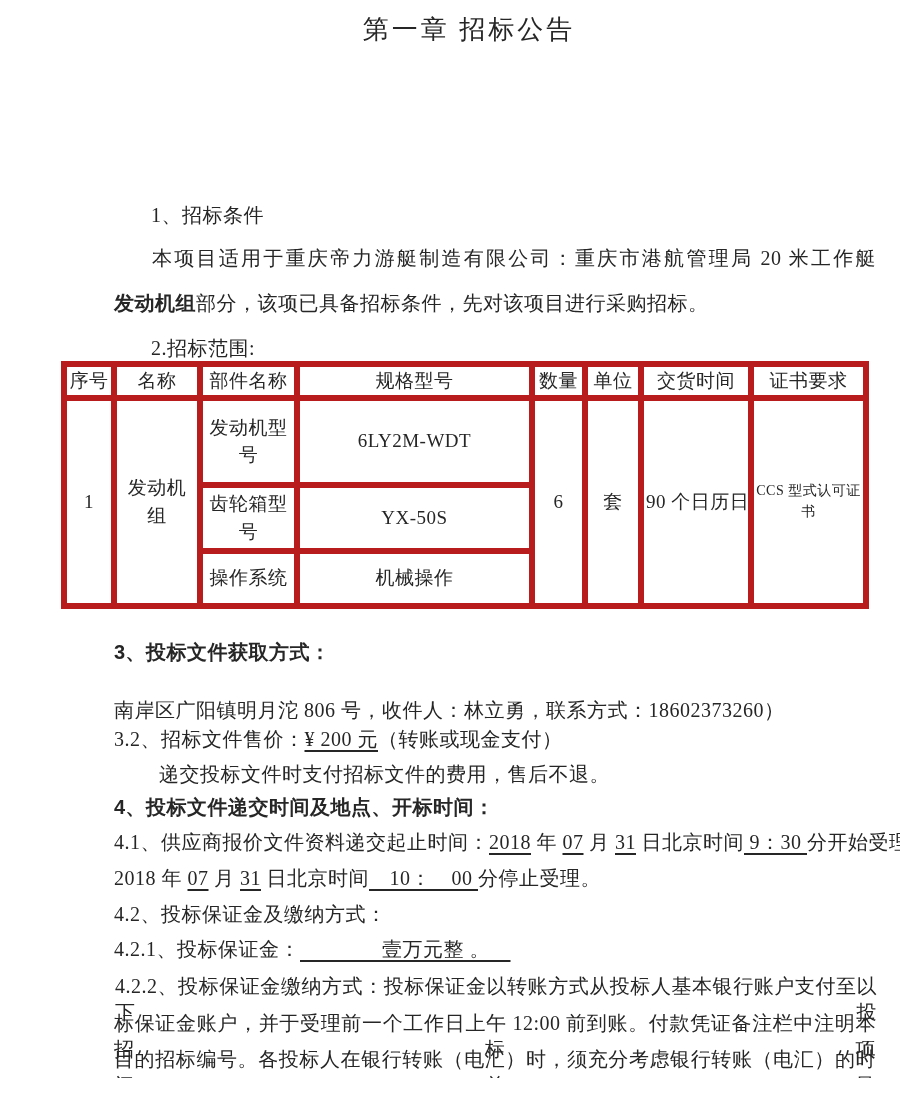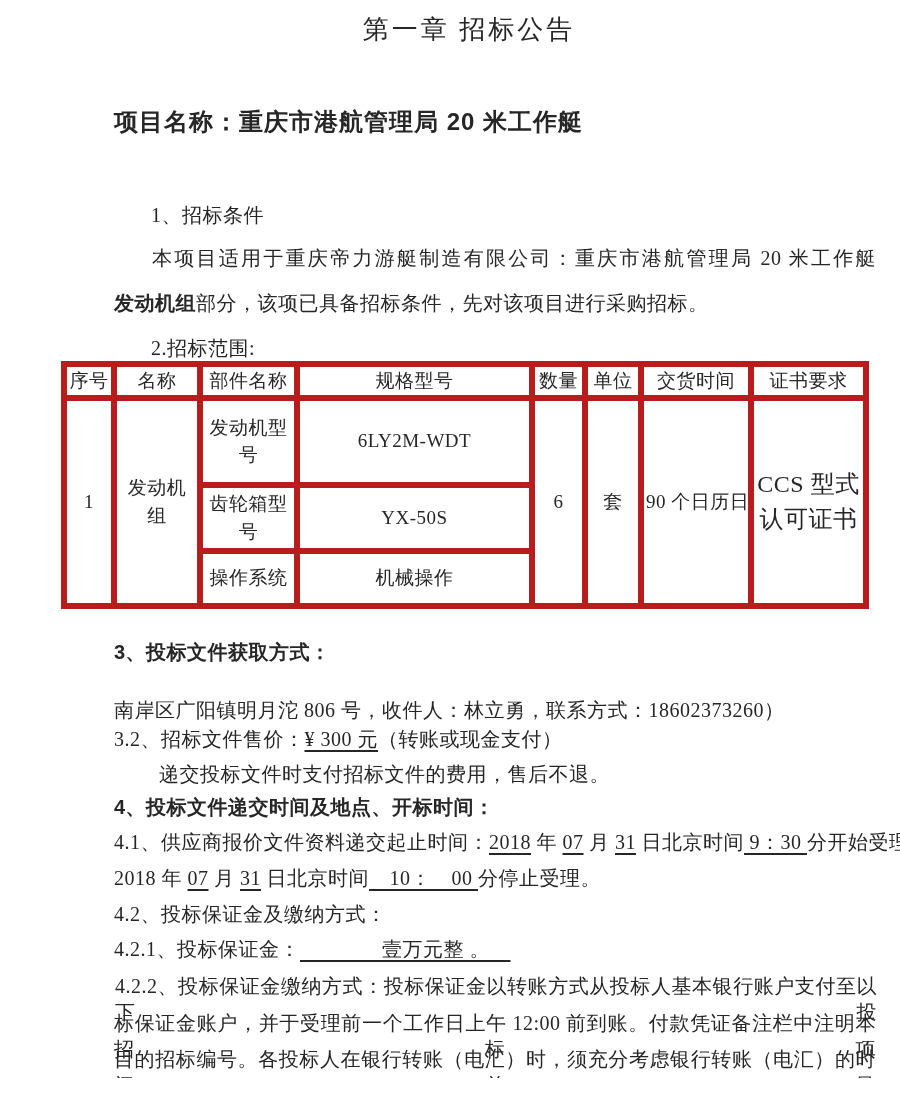--- a/index.html
+++ b/index.html
@@ -19,31 +19,30 @@
   .just { text-align:justify; text-align-last:justify; white-space:normal; }
   .u { text-decoration:underline; text-underline-offset:4px; white-space:pre; }
   .tbl-wrap { position:absolute; top:361px; left:42px; }
   table { border-collapse:collapse; table-layout:fixed; width:802px; }
   th, td {
     border:6px solid #b91c1c; text-align:center; vertical-align:middle;
     font-size:19px; font-weight:400; padding:0 2px; overflow:hidden;
     letter-spacing:0.5px; line-height:1.45;
   }
   th { height:27px; }
-  .cert { font-size:24px; }
+  .cert { font-size:14px; }
   .nowrap { white-space:nowrap; }
 </style>
 </head>
 <body>
 
 <div class="page">
 
   <div class="title">第一章 招标公告</div>
 
-  <div class="h-proj">项目名称：重庆市港航管理局 20 米工作艇</div>
 
 
   <div class="ln" style="top:202px;left:132px">1、招标条件</div>
 
   <div class="ln just" style="top:245px;left:133px;width:724px">本项目适用于重庆帝力游艇制造有限公司：重庆市港航管理局 20 米工作艇</div>
 
   <div class="ln" style="top:290px;left:95px"><span class="bold-sans">发动机组</span><span>部分，该项已具备招标条件，先对该项目进行采购招标。</span></div>
 
   <div class="ln" style="top:335px;left:132px">2.招标范围:</div>
 
@@ -90,21 +89,21 @@
       </tr>
     </tbody>
       </table>
   </div>
 
   <div class="ln bold-sans" style="top:639px;left:95px">3、投标文件获取方式：</div>
 
 
   <div class="ln" style="top:697px;left:95px">南岸区广阳镇明月沱 806 号，收件人：林立勇，联系方式：18602373260）</div>
 
-  <div class="ln" style="top:726px;left:95px"><span>3.2、招标文件售价：</span><span class="u">¥ 300 元</span><span>（转账或现金支付）</span></div>
+  <div class="ln" style="top:726px;left:95px"><span>3.2、招标文件售价：</span><span class="u">¥ 200 元</span><span>（转账或现金支付）</span></div>
 
   <div class="ln" style="top:761px;left:140px">递交投标文件时支付招标文件的费用，售后不退。</div>
 
   <div class="ln bold-sans" style="top:794px;left:95px">4、投标文件递交时间及地点、开标时间：</div>
 
   <div class="ln" style="top:829px;left:95px"><span>4.1、供应商报价文件资料递交起止时间：</span><span class="u">2018</span><span> 年 </span><span class="u">07</span><span> 月 </span><span class="u">31</span><span> 日北京时间</span><span class="u"> 9：30 </span><span>分开始受理，</span></div>
 
   <div class="ln" style="top:865px;left:95px"><span>2018 年 </span><span class="u">07</span><span> 月 </span><span class="u">31</span><span> 日北京时间</span><span class="u">　10：　00 </span><span>分停止受理。</span></div>
 
   <div class="ln" style="top:901px;left:95px">4.2、投标保证金及缴纳方式：</div>

